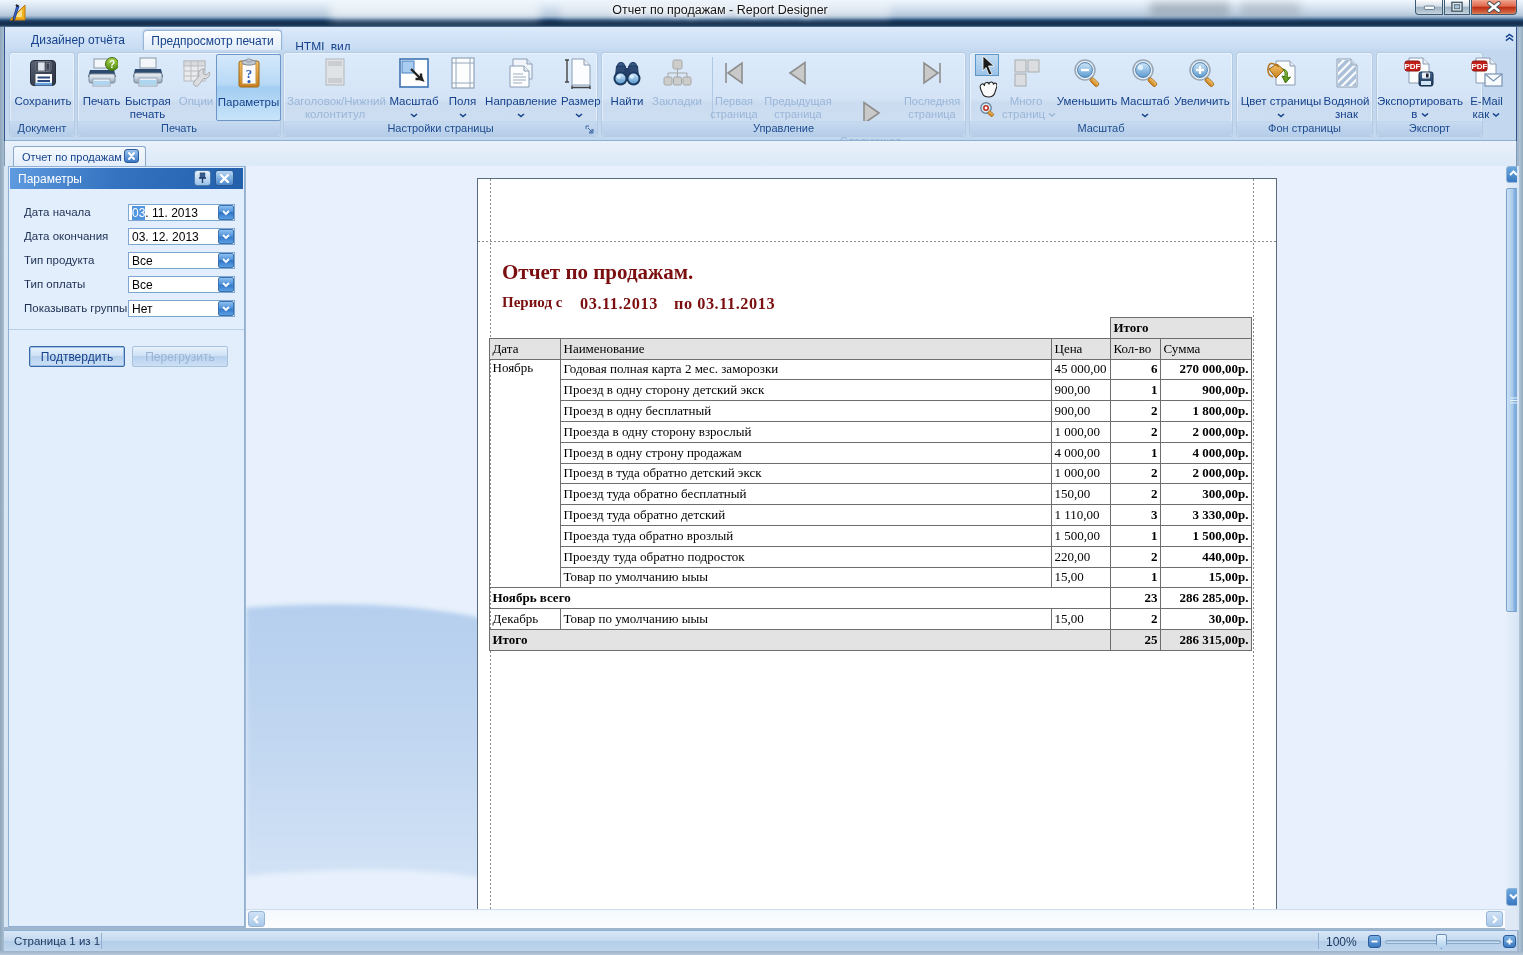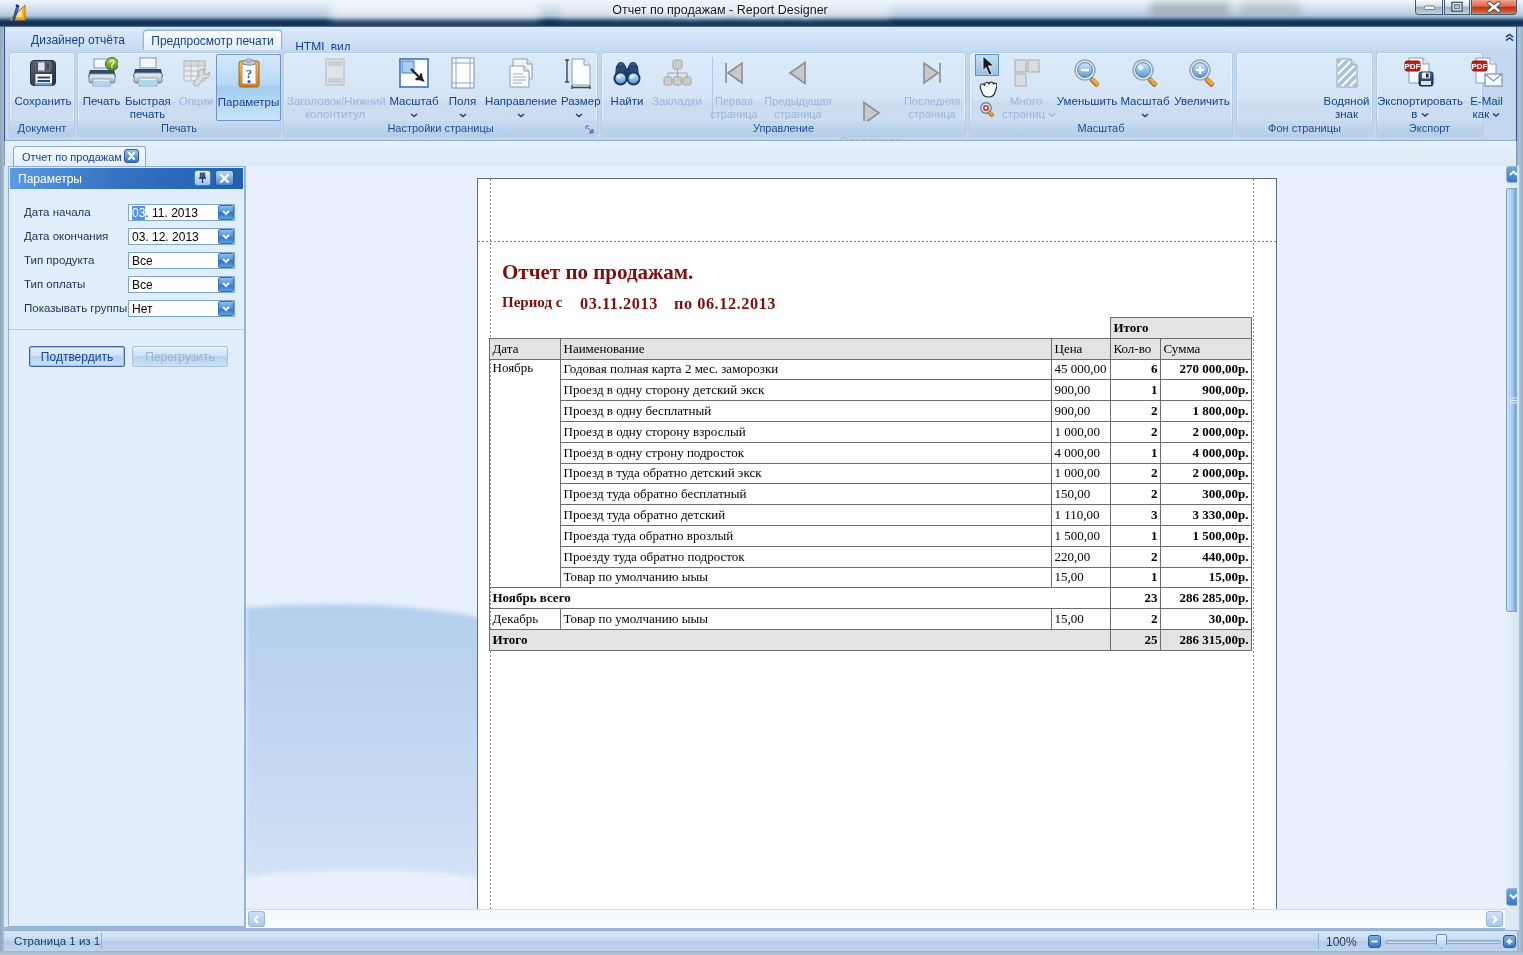--- a/index.html
+++ b/index.html
@@ -389,20 +389,33 @@
               <rect x="21.5" y="20" width="10" height="4.6" rx="2" transform="rotate(45 21.5 20)" fill="url(#gamber)" stroke="#a06614" stroke-width=".8"></rect>
               <rect x="10" y="11.8" width="8" height="2.4" fill="#fff"></rect>
               <rect x="12.8" y="9" width="2.4" height="8" fill="#fff"></rect>
             </svg>
           <div class="lb">Увеличить</div>
         </div>
         <div class="glabel">Масштаб</div>
       </div>
 
       <div class="grp" style="left:1231px;width:137px;">
+        <div class="bigbtn" style="left:1px;width:86px;">
+          <svg class="ic" viewBox="0 0 32 32">
+              <path d="M11 4 H25 L30 9 V28 H11 z" fill="#fbfcfe" stroke="#8a9cb4"></path>
+              <path d="M25 4 L25 9 L30 9" fill="#e6ecf3" stroke="#8a9cb4"></path>
+              <path d="M4 12 l8 -5 7 6 -8 8 z" fill="url(#gamber)" stroke="#9c6010"></path>
+              <path d="M14 10 q-10 -8 -11 2 q-0.5 6 5 8" fill="none" stroke="#b87820" stroke-width="1.6"></path>
+              <path d="M18 12 q6 1 4 9 l3.5 -1 -5 6 -3.5 -7 3 1 q1 -5 -2 -8z" fill="url(#ggreen)" stroke="#3a700c"></path>
+            </svg>
+          <div class="lb">Цвет страницы</div>
+          <svg class="chvv" width="8" height="5" viewBox="0 0 8 5">
+              <path d="M1 1 L4 3.6 L7 1" fill="none" stroke="#15428b" stroke-width="1.5"></path>
+            </svg>
+        </div>
         <div class="bigbtn" style="left:83px;width:53px;">
           <svg class="ic" viewBox="0 0 32 32">
               <path d="M6 2 H20 L26 8 V30 H6 z" fill="#fbfcfe" stroke="#8a9cb4"></path>
               <path d="M20 2 L20 8 L26 8" fill="#e6ecf3" stroke="#8a9cb4"></path>
               <g clip-path="url(#wmclip)">
                 <path d="M2 10 L14 -2 M2 18 L22 -2 M2 26 L26 2 M4 32 L28 8 M12 32 L28 16 M20 32 L28 24" stroke="#aac0d8" stroke-width="3.4"></path>
               </g>
               <clipPath id="wmclip">
                 <path d="M7 3 H19.6 L25 8.4 V29 H7 z"></path>
               </clipPath>
@@ -514,21 +527,21 @@
       <path d="M-5 442 Q 140 431 235 452 L235 712 Q 150 696 -5 710 z" fill="url(#swg)"></path>
     </svg>
     <div id="page">
       <div class="dashv" style="left:12px;"></div>
       <div class="dashv" style="left:775px;"></div>
       <div class="dashh" style="top:62px;"></div>
       <div id="rep">
         <div class="rtitle" style="left:24px;top:81px;font-size:21px;">Отчет по продажам.</div>
         <div class="rtitle" style="left:24px;top:115px;font-size:15px;">Период с</div>
           <div class="rtitle" style="left:102px;top:114.5px;font-size:16.3px;letter-spacing:.55px;">03.11.2013</div>
-          <div class="rtitle" style="left:196px;top:114.5px;font-size:16.3px;letter-spacing:.55px;">по 06.12.2013</div>
+          <div class="rtitle" style="left:196px;top:114.5px;font-size:16.3px;letter-spacing:.55px;">по 03.11.2013</div>
         <table id="tbl">
           <tbody>
               <tr>
                 <td class="nob" style="width:71px;height:19.5px;"></td>
                 <td class="nob" style="width:491px;"></td>
                 <td class="nob" style="width:59px;"></td>
                 <td class="gray" style="font-weight:bold;" colspan="2">Итого</td>
               </tr>
           <tr>
                 <td class="gray" style="height:19.5px;">Дата</td>
@@ -550,27 +563,27 @@
                 <td class="num">1</td>
                 <td class="num">900,00р.</td>
               </tr>
           <tr>
                 <td>Проезд в одну бесплатный</td>
                 <td>900,00</td>
                 <td class="num">2</td>
                 <td class="num">1 800,00р.</td>
               </tr>
           <tr>
-                <td>Проезд в одну сторону взрослый</td>
+                <td>Проезда в одну сторону взрослый</td>
                 <td>1 000,00</td>
                 <td class="num">2</td>
                 <td class="num">2 000,00р.</td>
               </tr>
           <tr>
-                <td>Проезд в одну строну подросток</td>
+                <td>Проезд в одну строну продажам</td>
                 <td>4 000,00</td>
                 <td class="num">1</td>
                 <td class="num">4 000,00р.</td>
               </tr>
           <tr>
                 <td>Проезд в туда обратно детский экск</td>
                 <td>1 000,00</td>
                 <td class="num">2</td>
                 <td class="num">2 000,00р.</td>
               </tr>

